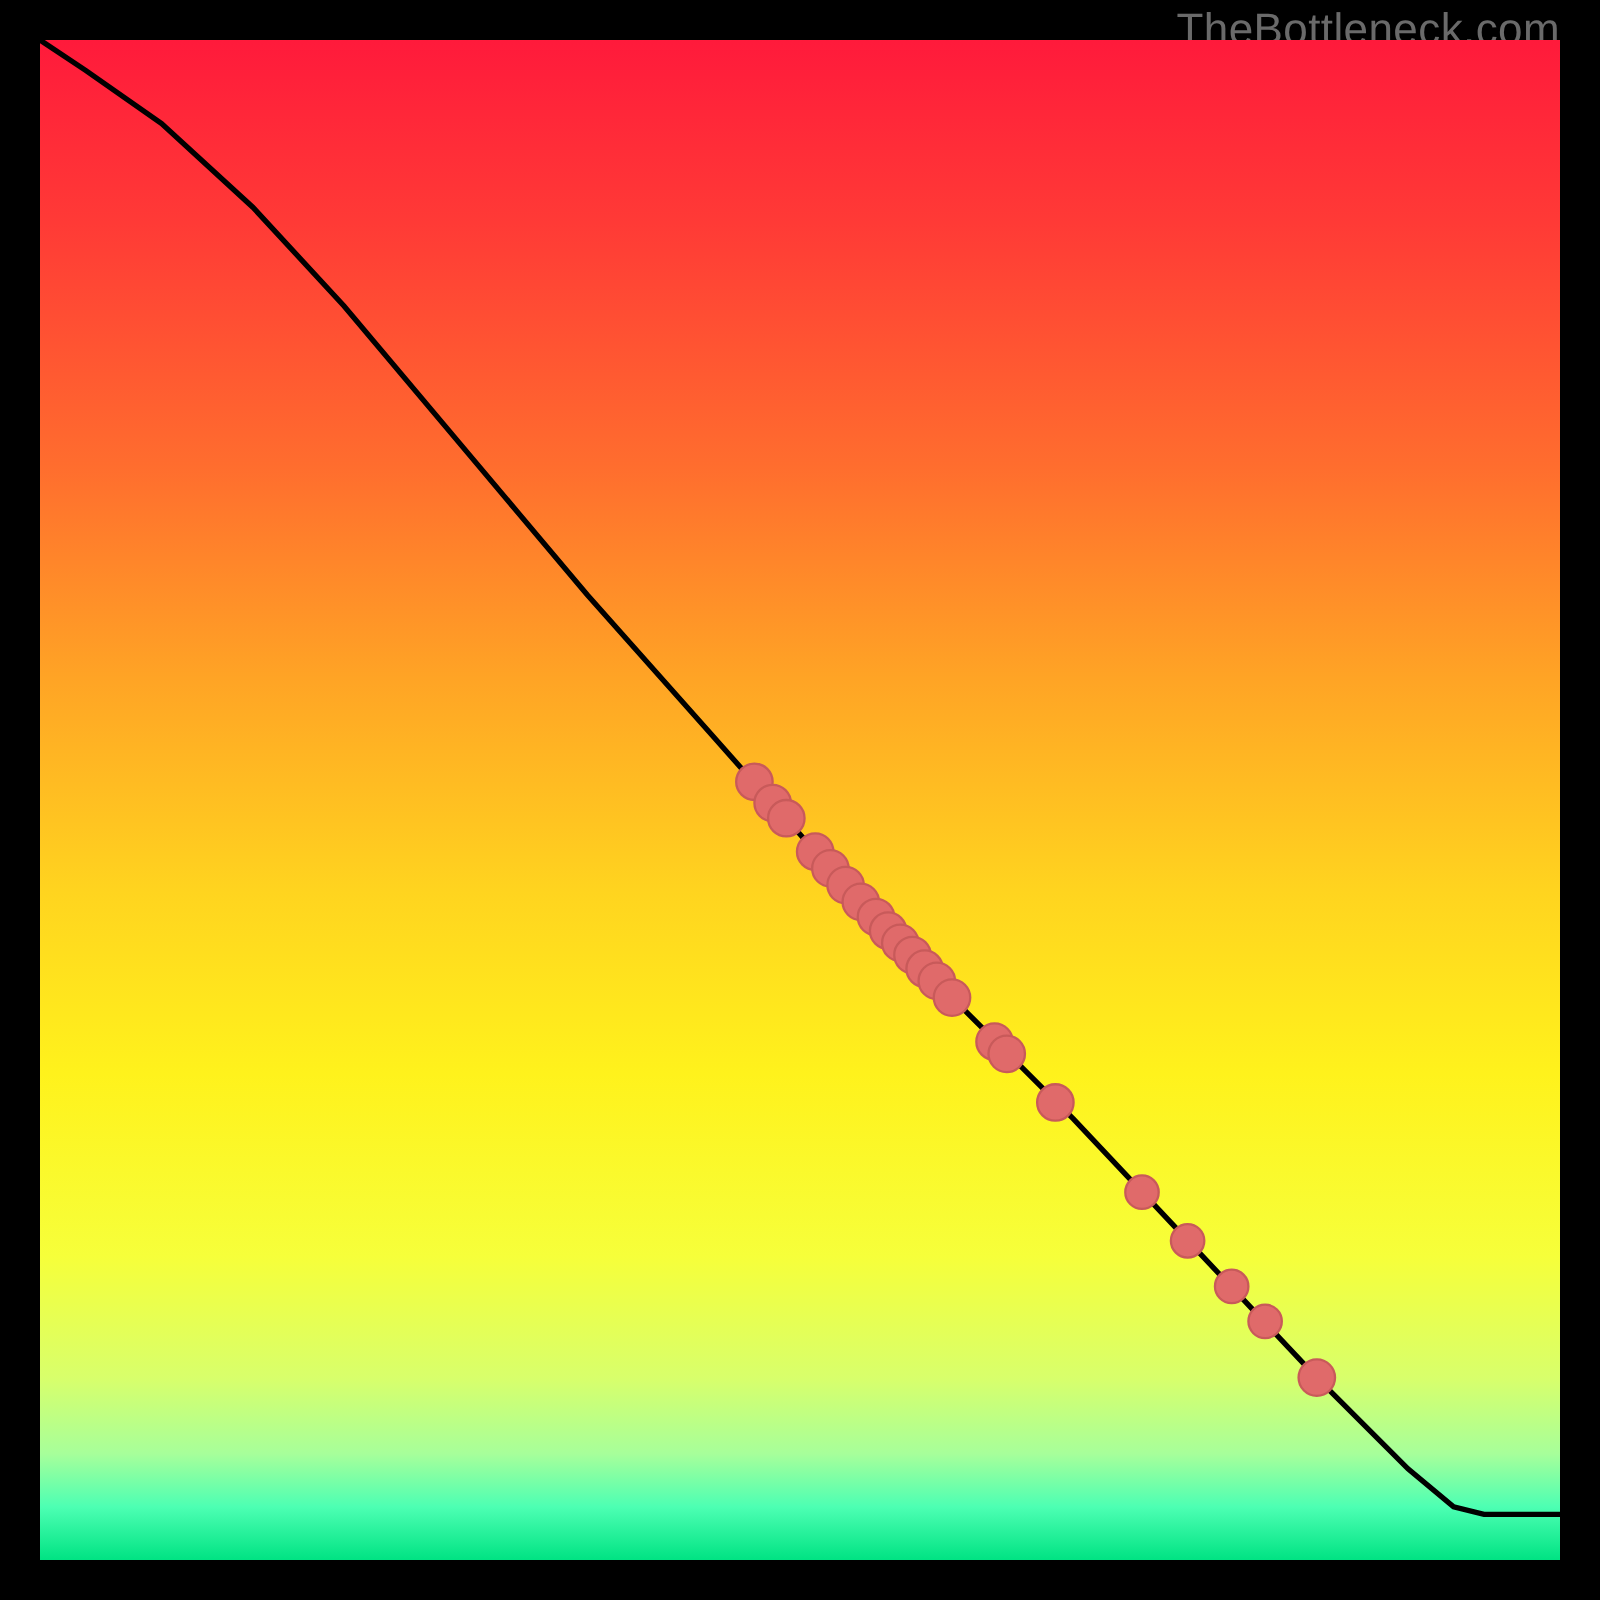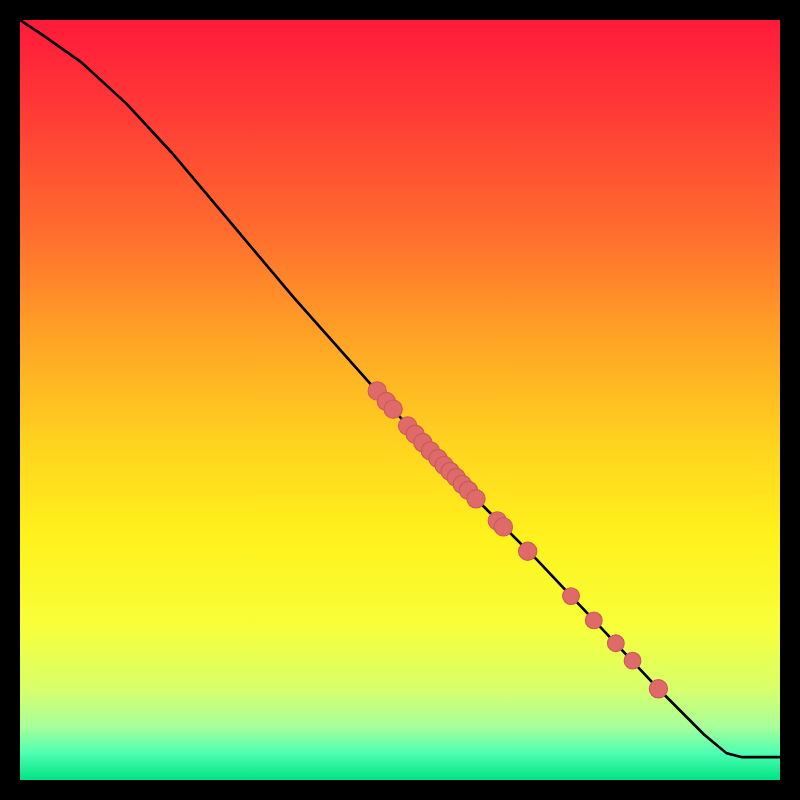--- a/index.html
+++ b/index.html
@@ -33,20 +33,21 @@
     font-weight: 500;
     letter-spacing: 0.2px;
     user-select: none;
   }
   svg { display: block; }
 </style>
 </head>
 <body>
 
 <div class="frame">
+  <div class="watermark">TheBottleneck.com</div>
 
   <svg class="plot" viewBox="0 0 100 100" preserveAspectRatio="none">
     <defs>
       <linearGradient id="bgGrad" x1="0" y1="0" x2="0" y2="1">
       <stop offset="0%" stop-color="#ff1a3b"></stop>
           <stop offset="12%" stop-color="#ff3a36"></stop>
           <stop offset="28.000000000000004%" stop-color="#ff6d2e"></stop>
           <stop offset="42%" stop-color="#ffa425"></stop>
           <stop offset="56.00000000000001%" stop-color="#ffd41f"></stop>
           <stop offset="68%" stop-color="#fff21c"></stop>

